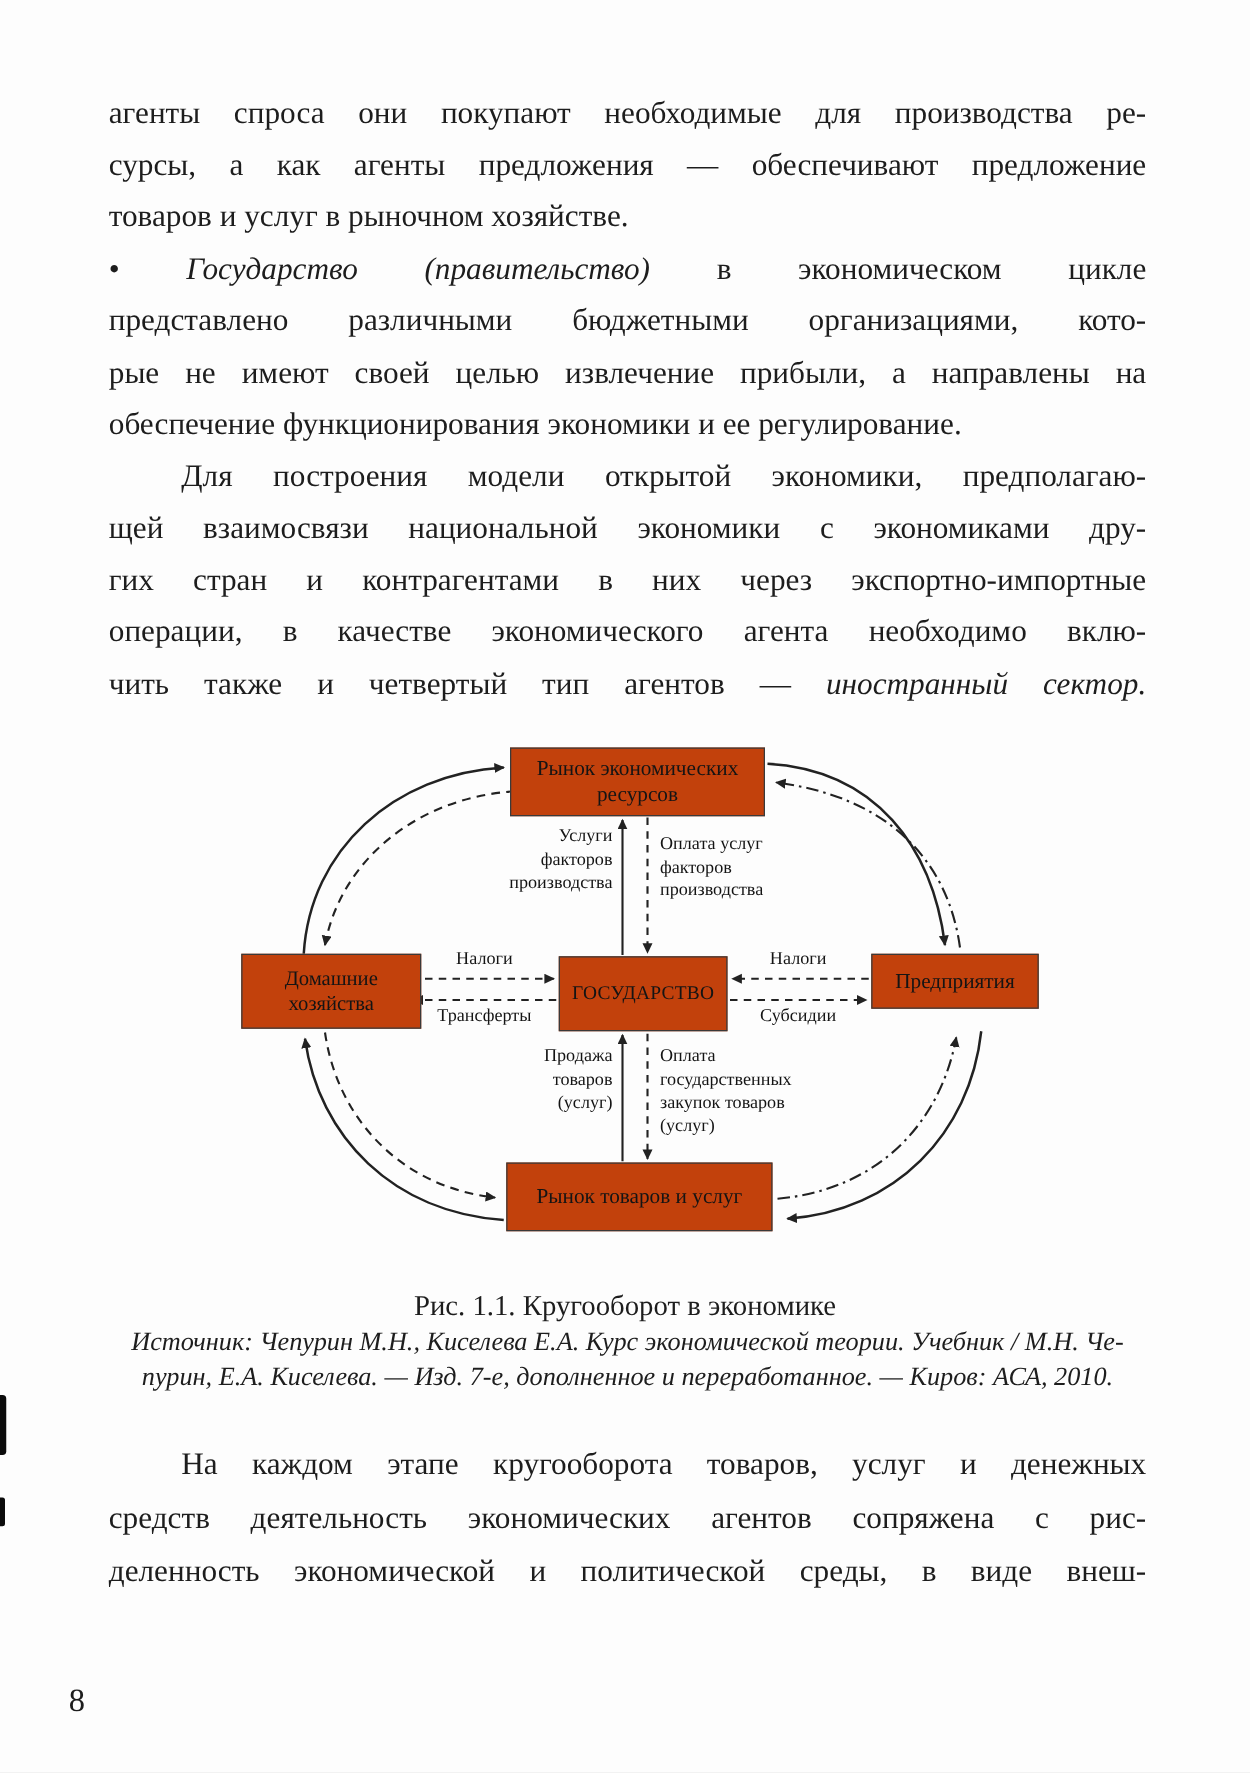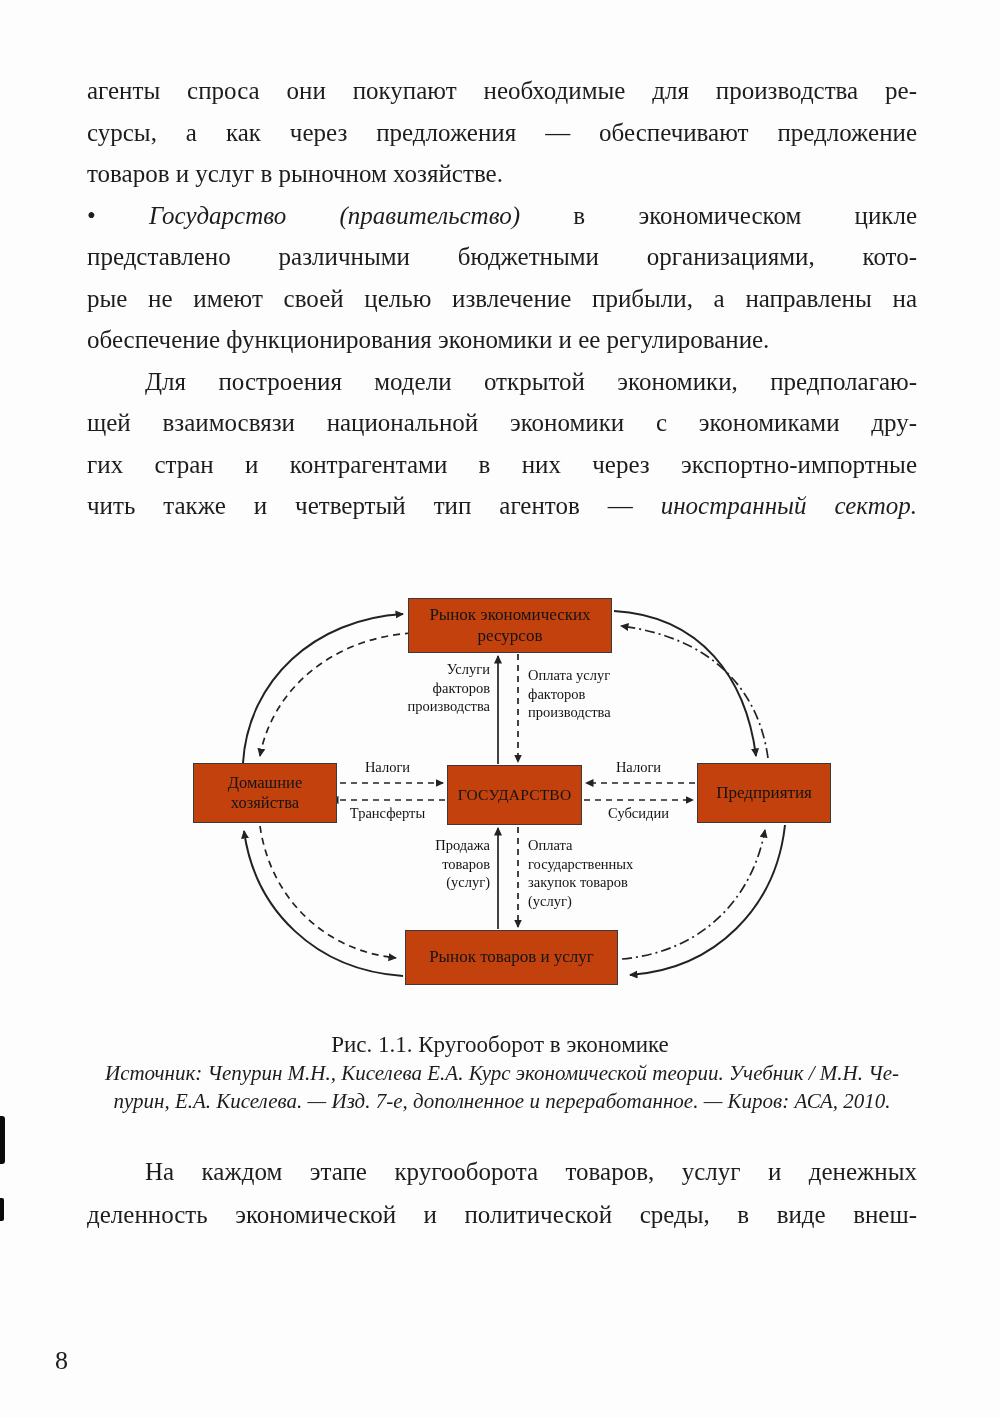--- a/index.html
+++ b/index.html
@@ -21,21 +21,21 @@
   
   .figure { position:absolute; left:180px; top:592px; width:660px; height:410px; }
   .figure svg { position:absolute; left:0; top:0; }
   .fbox { position:absolute; box-sizing:border-box; border:1.5px solid #3a3a3a;
           background:#c2410c; display:flex; align-items:center; justify-content:center;
           text-align:center; font-size:17px; line-height:1.22; color:#141414;
           white-space:pre-line; }
   .box-resource   { left:228px; top:6px;   width:204px; height:55px; }
   .box-households { left:13px;  top:171px; width:144px; height:60px; font-size:16.5px; }
   .box-government { left:267px; top:173px; width:135px; height:60px; font-size:15.5px; letter-spacing:.2px; }
-  .box-enterprises{ left:517px; top:171px; width:134px; height:60px; }
+  .box-enterprises{ left:517px; top:171px; width:134px; height:44px; }
   .box-goods      { left:225px; top:338px; width:213px; height:55px; }
   .flabel { position:absolute; font-size:14.5px; line-height:1.28; color:#141414;
             white-space:pre-line; }
   .lab-factor-services { left:178px; top:68px;  width:132px; text-align:right; }
   .lab-factor-payment  { left:348px; top:74px;  width:150px; text-align:left; }
   .lab-taxes-hh        { left:150px; top:166px; width:115px; text-align:center; }
   .lab-transfers       { left:150px; top:212px; width:115px; text-align:center; }
   .lab-taxes-ent       { left:402px; top:166px; width:113px; text-align:center; }
   .lab-subsidies       { left:402px; top:212px; width:113px; text-align:center; }
   .lab-goods-sale      { left:200px; top:244px; width:110px; text-align:right; }
@@ -56,31 +56,32 @@
 </head>
 <body>
 
 <div class="page">
 
   <div class="edge-mark-1"></div>
   <div class="edge-mark-2"></div>
 
   <div class="body-text">
     <div class="jl">агенты спроса они покупают необходимые для производства ре-</div>
-    <div class="jl">сурсы, а как через предложения — обеспечивают предложение</div>
+    <div class="jl">сурсы, а как агенты предложения — обеспечивают предложение</div>
     <div class="ll">товаров и услуг в рыночном хозяйстве.</div>
 
     <div class="jl"><span class="bullet">•</span> <span class="it">Государство (правительство)</span> <span>в</span> <span>экономическом</span> <span>цикле</span></div>
     <div class="jl">представлено различными бюджетными организациями, кото-</div>
     <div class="jl">рые не имеют своей целью извлечение прибыли, а направлены на</div>
     <div class="ll">обеспечение функционирования экономики и ее регулирование.</div>
 
     <div class="jl indent">Для построения модели открытой экономики, предполагаю-</div>
     <div class="jl">щей взаимосвязи национальной экономики с экономиками дру-</div>
     <div class="jl">гих стран и контрагентами в них через экспортно-импортные</div>
+    <div class="jl">операции, в качестве экономического агента необходимо вклю-</div>
     <div class="jl"><span>чить также и четвертый тип агентов —</span> <span class="it">иностранный сектор.</span></div>
   </div>
 
   <div class="figure">
     <svg width="660" height="410" viewBox="0 0 660 410">
       <defs>
         <marker id="arr" markerWidth="9" markerHeight="9" refX="7.5" refY="4" orient="auto" markerUnits="userSpaceOnUse">
           <path d="M0,0 L8.5,4 L0,8 z" fill="#222"></path>
         </marker>
       </defs>
@@ -136,17 +137,18 @@
   </div>
 
   <div class="fig-caption">Рис. 1.1. Кругооборот в экономике</div>
   <div class="fig-source">
     <div>Источник: Чепурин М.Н., Киселева Е.А. Курс экономической теории. Учебник / М.Н. Че-</div>
     <div>пурин, Е.А. Киселева. — Изд. 7-е, дополненное и переработанное. — Киров: АСА, 2010.</div>
   </div>
 
   <div class="body-text2">
     <div class="jl indent">На каждом этапе кругооборота товаров, услуг и денежных</div>
+    <div class="jl">средств деятельность экономических агентов сопряжена с рис-</div>
     <div class="jl">деленность экономической и политической среды, в виде внеш-</div>
   </div>
 
   <div class="page-number">8</div>
 </div>
 
 </body></html>

